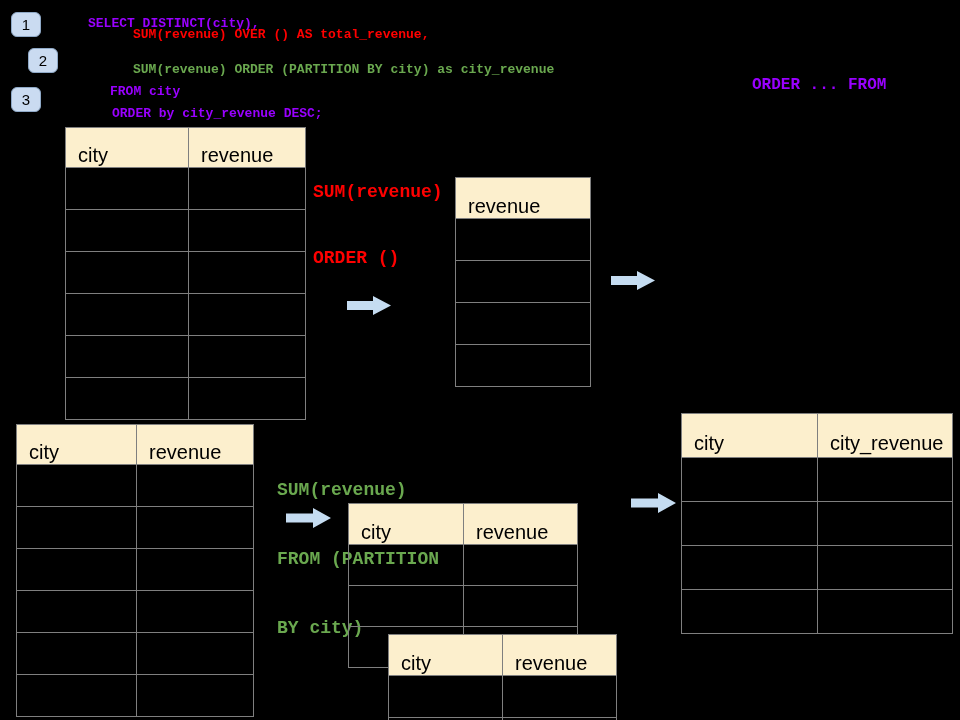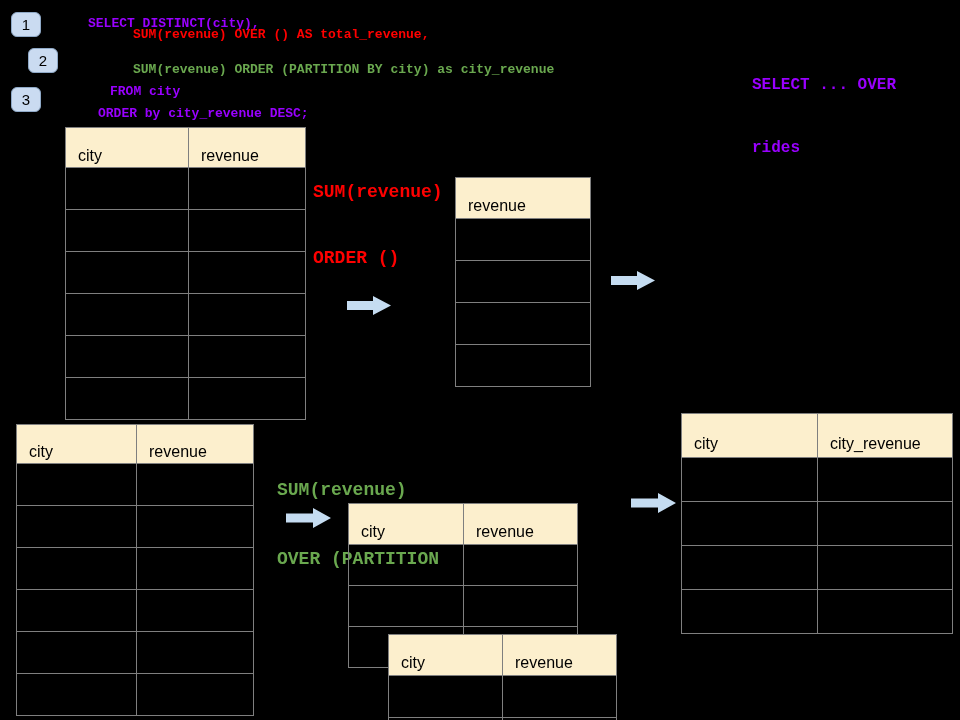--- a/index.html
+++ b/index.html
@@ -10,39 +10,39 @@
   .mono{position:absolute;font-family:"Liberation Mono","DejaVu Sans Mono",monospace;
         font-weight:bold;white-space:pre;}
   .sql-line{font-size:13px;line-height:22px;}
   .c-purple{color:var(--c-purple,#9900ff);}
   .c-red{color:var(--c-red,#ff0000);}
   .c-green{color:var(--c-green,#6aa84f);}
   #sql-l1{left:88px;top:13px;}
   #sql-l2{left:133px;top:24px;}
   #sql-l3{left:133px;top:59px;}
   #sql-l4{left:110px;top:81px;}
-  #sql-l5{left:98px;top:103px;}
+  #sql-l5{left:112px;top:103px;}
 
   #side-note{left:752px;top:33px;font-size:16px;line-height:21px;}
   #annot-total{left:313px;top:137px;font-size:18px;line-height:22px;}
   #annot-partition{left:277px;top:433px;font-size:18px;line-height:23px;}
 
   
   .badge{position:absolute;width:30px;height:25px;background:var(--c-badgeBg,#cadbf1);
          border:1px solid var(--c-badgeBorder,#8fa9c7);border-radius:6px;
          display:flex;align-items:center;justify-content:center;
          font-size:15px;color:#000;box-sizing:border-box;}
   #badge-1{left:11px;top:12px;}
   #badge-2{left:28px;top:48px;}
   #badge-3{left:11px;top:87px;}
 
   
   table{position:absolute;border-collapse:collapse;table-layout:fixed;}
   th,td{border:1px solid var(--c-border,#7f7f7f);box-sizing:border-box;}
-  th{background:var(--c-headerBg,#fcefcd);font-weight:400;font-size:16px;color:#000;
+  th{background:var(--c-headerBg,#fcefcd);font-weight:400;font-size:20px;color:#000;
      text-align:left;padding:16px 0 0 12px;}
   td{height:42px;background:transparent;}
 
   #t-source-top{left:65px;top:127px;width:240px;}
   #t-source-top th{height:40px;}
   #t-total{left:455px;top:177px;width:135px;}
   #t-total th{height:41px;}
   #t-source-bottom{left:16px;top:424px;width:237px;}
   #t-source-bottom th{height:39px;}
   #t-partition-input{left:348px;top:503px;width:229px;}
@@ -71,32 +71,32 @@
   <div class="badge" id="badge-2">2</div>
   <div class="badge" id="badge-3">3</div>
 
   <div class="mono sql-line c-purple" id="sql-l1">SELECT DISTINCT(city),</div>
   <div class="mono sql-line c-red" id="sql-l2">SUM(revenue) OVER () AS total_revenue,</div>
   <div class="mono sql-line c-green" id="sql-l3">SUM(revenue) ORDER (PARTITION BY city) as city_revenue</div>
   <div class="mono sql-line c-purple" id="sql-l4">FROM city</div>
   <div class="mono sql-line c-purple" id="sql-l5">ORDER by city_revenue DESC;</div>
 
   <div class="mono c-purple" id="side-note">
-    <div>SELECT ... OVER</div>
-    <div>rides</div>
+    <div>ORDER ... FROM</div>
   </div>
 
   <div class="mono c-red" id="annot-total">
     <div>SUM(revenue)</div>
     <div>ORDER ()</div>
   </div>
 
   <div class="mono c-green" id="annot-partition">
     <div>SUM(revenue)</div>
-    <div>OVER (PARTITION</div>
+    <div>FROM (PARTITION</div>
+    <div>BY city)</div>
   </div>
 
   <table id="t-source-top">
     <colgroup>
         <col style="width:123px">
         <col style="width:117px">
       </colgroup>
     <thead>
         <tr>
       <th>city</th>

